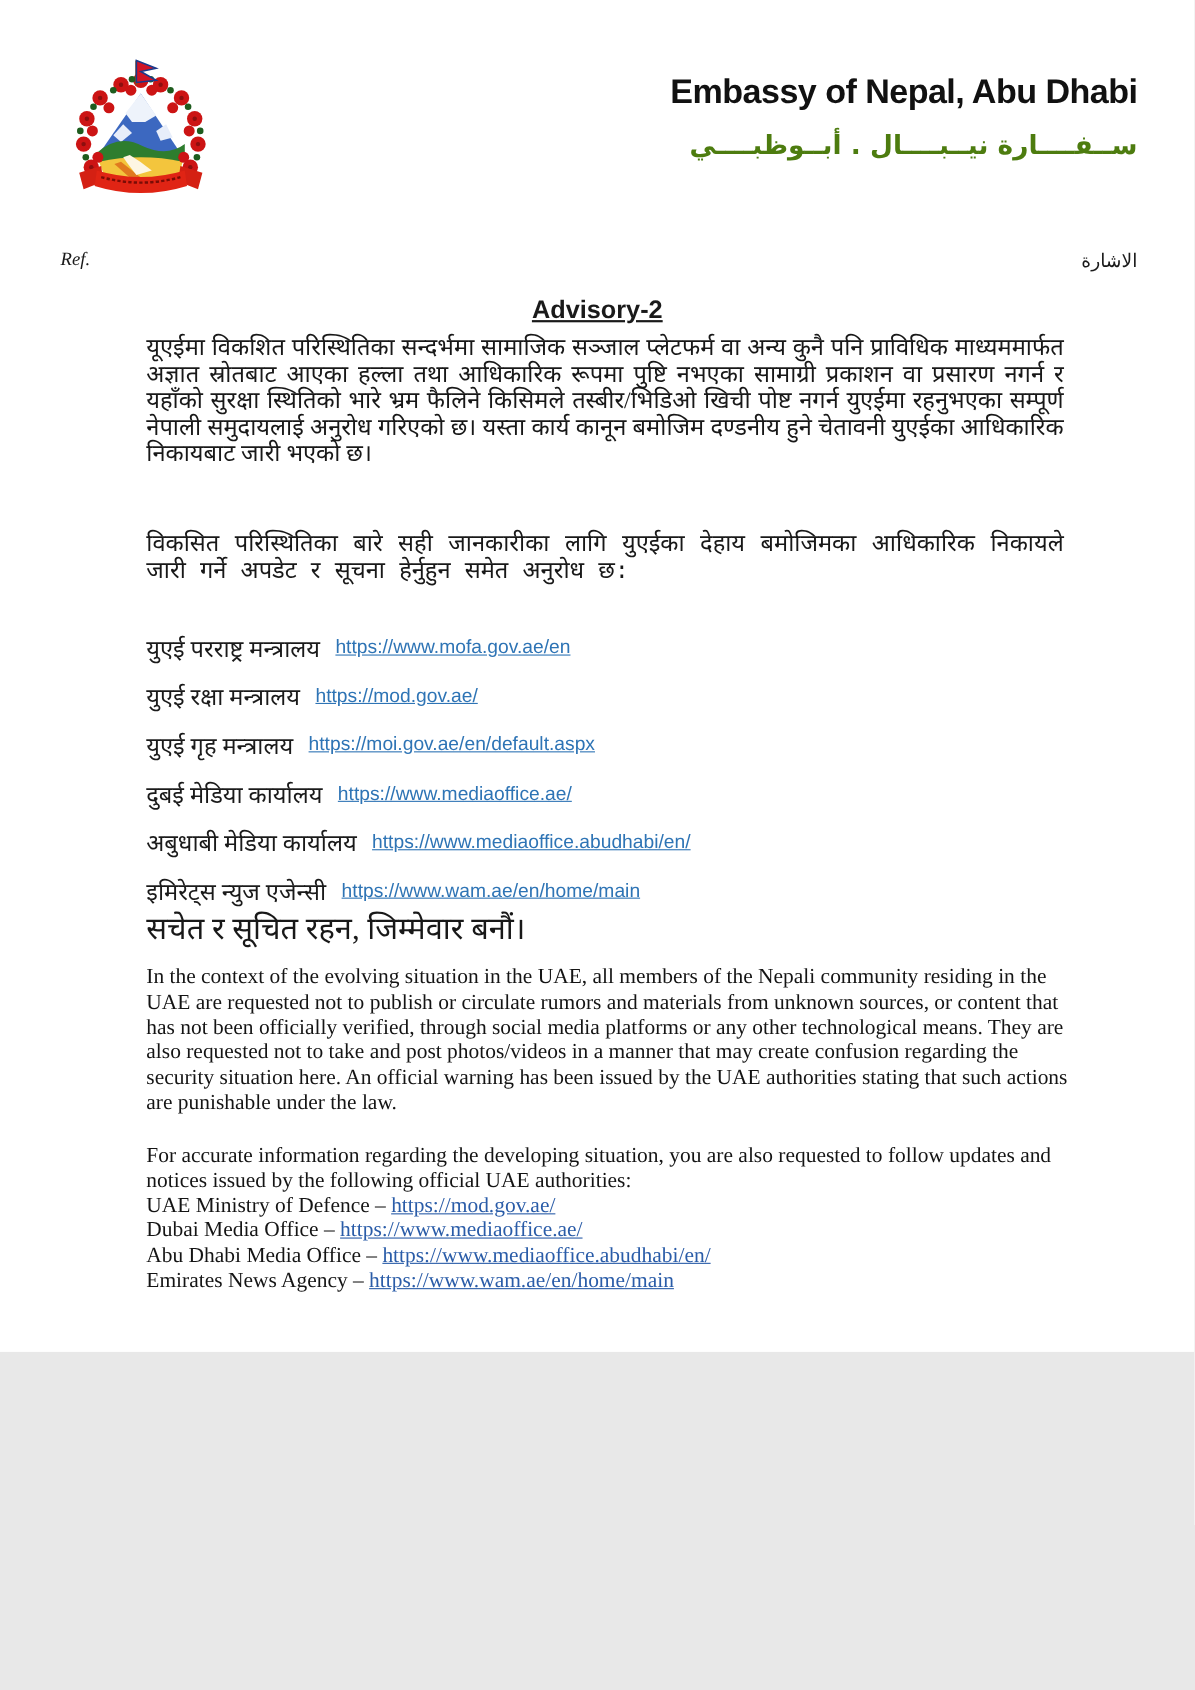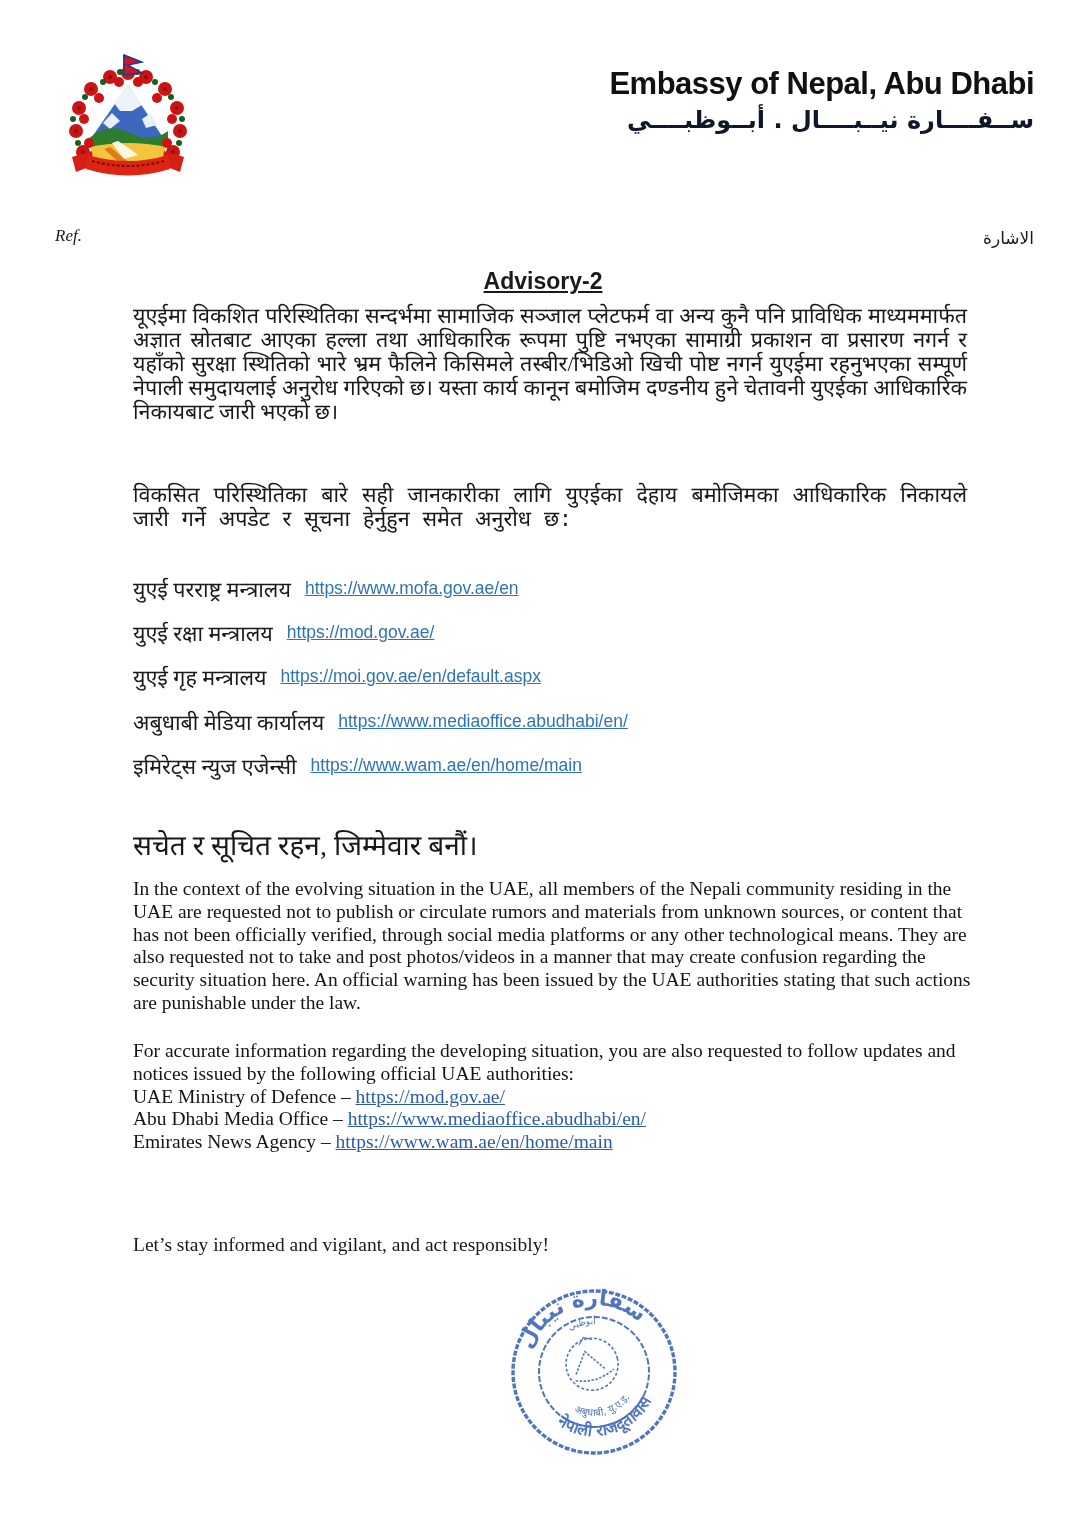--- a/index.html
+++ b/index.html
@@ -1,30 +1,30 @@
 <!DOCTYPE html>
 <html><head>
 <meta charset="utf-8">
 <style>
   * { margin:0; padding:0; box-sizing:border-box; }
   html,body { background:#e8e8e8; }
   .page {
-    position:relative; width:1086px; height:1536px; margin:0 auto;
+    position:relative; width:1086px; height:1229px; margin:0 auto;
     background:#ffffff; overflow:hidden;
     font-family:"Liberation Serif", serif; color:#1a1a1a;
   }
   .logo { position:absolute; left:58px; top:50px; width:140px; height:142px; }
   .header-block { position:absolute; right:52px; top:66px; text-align:right; }
   .header-en {
     font-family:"Liberation Sans", sans-serif; font-weight:bold;
     font-size:31px; letter-spacing:-0.5px; color:#111;
   }
   .header-ar {
     font-family:"DejaVu Sans", sans-serif; font-weight:bold;
-    font-size:24px; color:#0f172a; margin-top:4px; direction:rtl;
+    font-size:24px; color:#4d7c0f; margin-top:16px; direction:rtl;
   }
   .ref-label { position:absolute; left:55px; top:226px; font-style:italic; font-size:17px; }
   .ref-label-ar { position:absolute; right:52px; top:228px; font-family:"DejaVu Sans", sans-serif; font-size:17px; direction:rtl; }
   .advisory-title {
     position:absolute; left:0; right:0; top:268px; text-align:center;
     font-family:"Liberation Sans", sans-serif; font-weight:bold;
     font-size:23px; text-decoration:underline;
   }
   .np { font-size:21.5px; line-height:24px; color:#181818; }
   .np-para1 { position:absolute; left:133px; top:304px; width:834px; text-align:justify; }
@@ -148,38 +148,46 @@
     </div>
     <div class="np-link-row">
       <span class="np-link-label">युएई रक्षा मन्त्रालय</span>
       <a class="np-link">https://mod.gov.ae/</a>
     </div>
     <div class="np-link-row">
       <span class="np-link-label">युएई गृह मन्त्रालय</span>
       <a class="np-link">https://moi.gov.ae/en/default.aspx</a>
     </div>
     <div class="np-link-row">
+      <span class="np-link-label">दुबई मेडिया कार्यालय</span>
+      <a class="np-link">https://www.mediaoffice.ae/</a>
+    </div>
+    <div class="np-link-row">
       <span class="np-link-label">अबुधाबी मेडिया कार्यालय</span>
       <a class="np-link">https://www.mediaoffice.abudhabi/en/</a>
     </div>
     <div class="np-link-row">
       <span class="np-link-label">इमिरेट्स न्युज एजेन्सी</span>
       <a class="np-link">https://www.wam.ae/en/home/main</a>
     </div>
   </div>
 
   <div class="np np-closing">सचेत र सूचित रहन, जिम्मेवार बनौं।</div>
 
   <div class="en en-para1">In the context of the evolving situation in the UAE, all members of the Nepali community residing in the UAE are requested not to publish or circulate rumors and materials from unknown sources, or content that has not been officially verified, through social media platforms or any other technological means. They are also requested not to take and post photos/videos in a manner that may create confusion regarding the security situation here. An official warning has been issued by the UAE authorities stating that such actions are punishable under the law.</div>
 
   <div class="en en-para2">
     <div>For accurate information regarding the developing situation, you are also requested to follow updates and notices issued by the following official UAE authorities:</div>
     <div>
       <span>UAE Ministry of Defence –</span>
       <a class="en-link">https://mod.gov.ae/</a>
+    </div>
+    <div>
+      <span>Dubai Media Office –</span>
+      <a class="en-link">https://www.mediaoffice.ae/</a>
     </div>
     <div>
       <span>Abu Dhabi Media Office –</span>
       <a class="en-link">https://www.mediaoffice.abudhabi/en/</a>
     </div>
     <div>
       <span>Emirates News Agency –</span>
       <a class="en-link">https://www.wam.ae/en/home/main</a>
     </div>
   </div>

